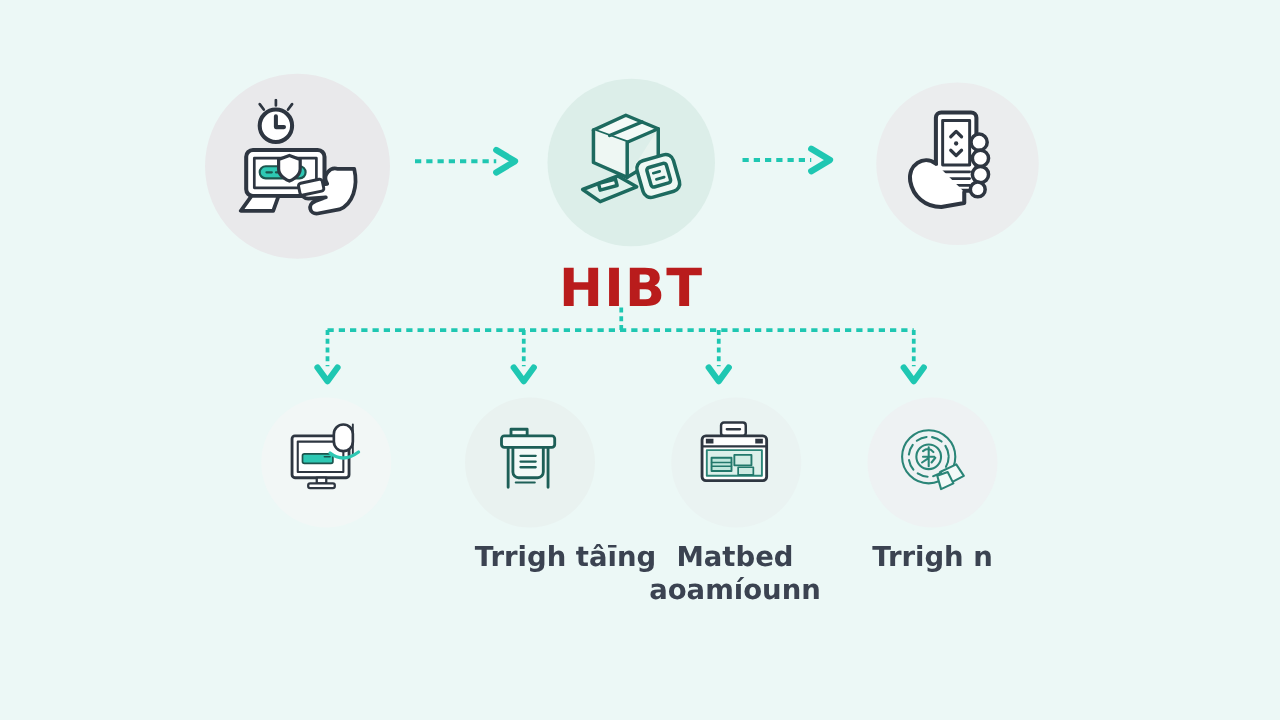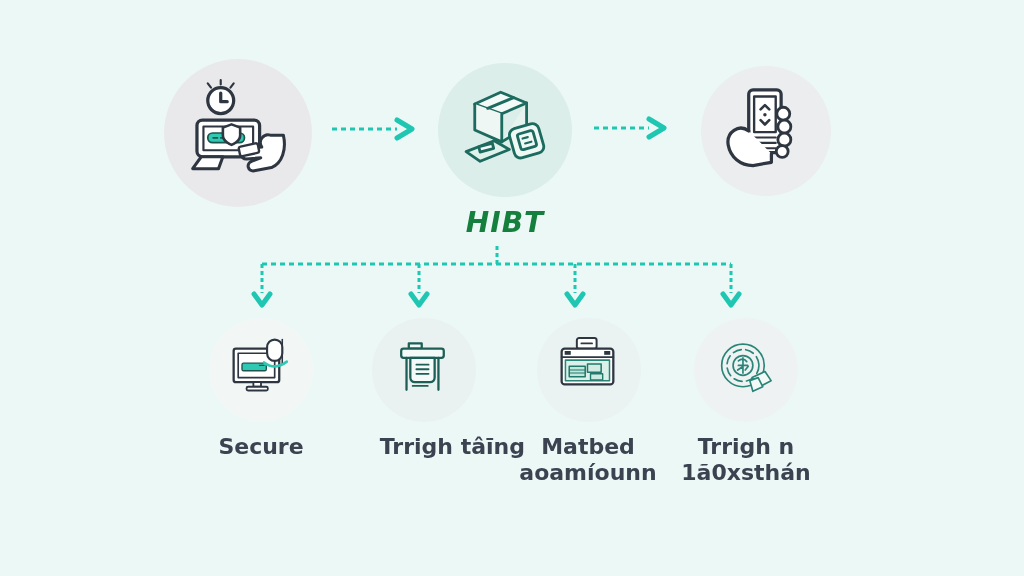--- a/index.html
+++ b/index.html
@@ -17,21 +17,21 @@
   .b{width:104px;height:104px;top:318px;}
   .b1{left:209px;}
   .b2{left:372px;}
   .b3{left:537px;}
   .b4{left:694px;}
   .c1 svg,.c2 svg,.c3 svg{width:108px;height:108px;}
   .b svg{width:76px;height:76px;}
   #connectors{position:absolute;left:0;top:0;width:1024px;height:576px;pointer-events:none;}
   .title{
     position:absolute;left:390px;top:206px;width:230px;text-align:center;
-    font-size:28px;font-weight:700;letter-spacing:1px;color:#15803d;font-style:italic;
+    font-size:42px;font-weight:700;letter-spacing:1px;color:#b91c1c;
   }
   .label{
     position:absolute;top:434px;width:210px;text-align:center;
     font-size:22px;font-weight:600;line-height:26px;color:#3b4351;
   }
   .l1{left:156px;}
   .l2{left:315px;text-align:right;}
   .l3{left:483px;}
   .l4{left:641px;}
 </style>
@@ -169,25 +169,23 @@
       <circle cx="46" cy="44" r="21" stroke-dasharray="11 6"></circle>
       <circle cx="46" cy="44" r="13"></circle>
       <path d="M46 34 v20 M40 44 h12 M40 38 q6 -5 11 1 M39 50 l6 -4 M49 50 l4 -5"></path>
       <path d="M58 60 l17 -8 8 12 -15 8 z" fill="#f2faf8"></path>
       <path d="M55 64 l11 -4 6 12 -13 6 z" fill="#f2faf8"></path>
     </g>
   </svg>
 </div>
 
 <div class="label l1">
-  <div>Secure</div>
 </div>
 <div class="label l2">
   <div>Trrigh tâīng</div>
 </div>
 <div class="label l3">
   <div>Matbed</div>
   <div>aoamíounn</div>
 </div>
 <div class="label l4">
   <div>Trrigh n</div>
-  <div>1ã0xsthán</div>
 </div>
 
 </body></html>

